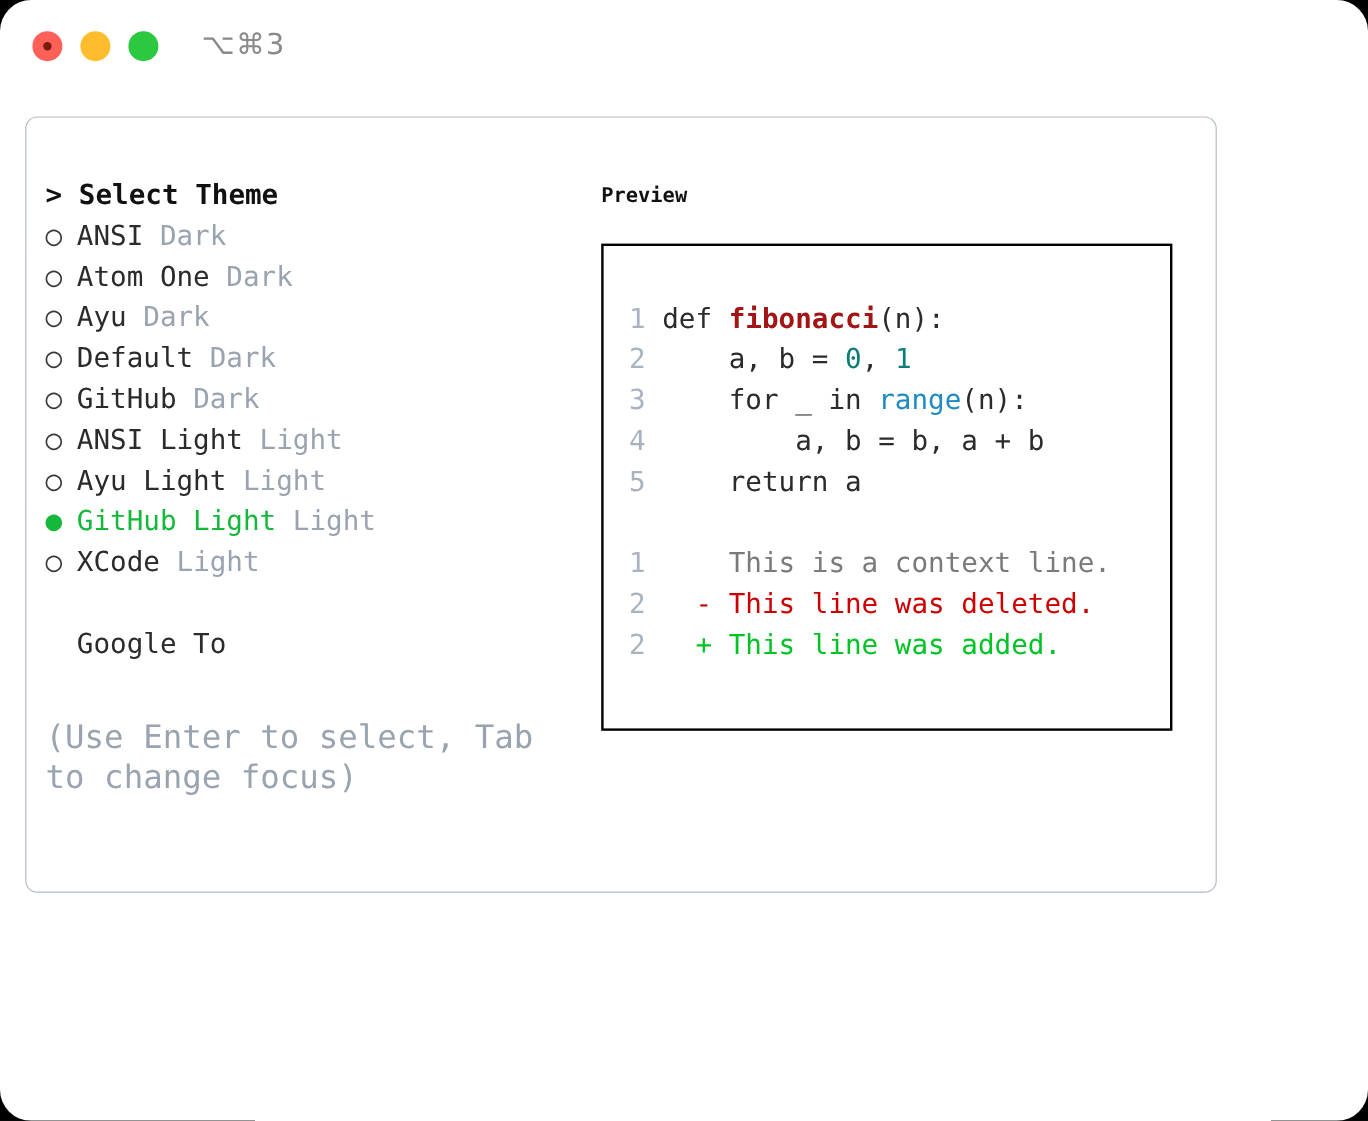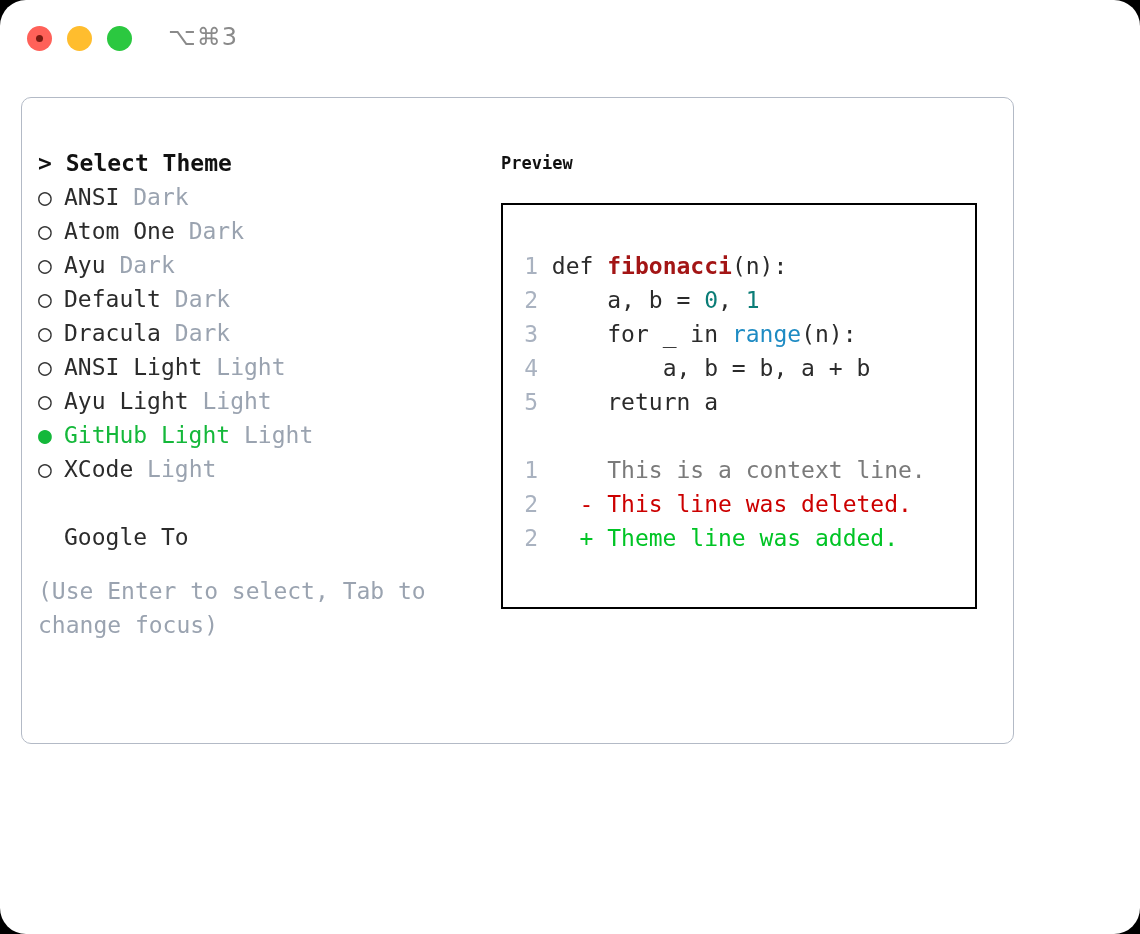--- a/index.html
+++ b/index.html
@@ -96,22 +96,22 @@
   .name.sel { color: #14b83a; }
   .variant { color: #9aa3b0; }
   .header-row { font-weight: bold; color: #111111; }
   .spacer { height: 34px; }
 
   #apply-label {
     padding-left: 26px;
   }
 
   #help {
-    margin-top: 20px;
-    font-size: 23px;
+    margin-top: 44px;
+    font-size: 27px;
     line-height: 34px;
     color: #9aa3b0;
     width: 410px;
     white-space: normal;
   }
 
   
   #right-col {
     position: absolute;
     left: 479px;
@@ -169,21 +169,21 @@
 
   <div id="panel">
 
     <div id="left-col">
       <div class="row header-row">&gt; Select Theme</div>
       <div id="theme-items">
           <div class="row"><span class="bullet">○</span><span class="name">ANSI</span><span class="variant"> Dark</span></div>
           <div class="row"><span class="bullet">○</span><span class="name">Atom One</span><span class="variant"> Dark</span></div>
           <div class="row"><span class="bullet">○</span><span class="name">Ayu</span><span class="variant"> Dark</span></div>
           <div class="row"><span class="bullet">○</span><span class="name">Default</span><span class="variant"> Dark</span></div>
-          <div class="row"><span class="bullet">○</span><span class="name">Dracula</span><span class="variant"> Dark</span></div>
+          <div class="row"><span class="bullet">○</span><span class="name">GitHub</span><span class="variant"> Dark</span></div>
           <div class="row"><span class="bullet">○</span><span class="name">ANSI Light</span><span class="variant"> Light</span></div>
           <div class="row"><span class="bullet">○</span><span class="name">Ayu Light</span><span class="variant"> Light</span></div>
           <div class="row"><span class="bullet sel">●</span><span class="name sel">GitHub Light</span><span class="variant"> Light</span></div>
           <div class="row"><span class="bullet">○</span><span class="name">XCode</span><span class="variant"> Light</span></div>
         </div>
 
       <div class="spacer"></div>
 
       <div class="row" id="apply-label">Google To</div>
 
@@ -197,19 +197,19 @@
             <div class="code-line"><span class="lineno">1</span> <span>def </span><span class="kw-fn">fibonacci</span><span>(n):</span></div>
             <div class="code-line"><span class="lineno">2</span> <span>    a, b = </span><span class="kw-num">0</span><span>, </span><span class="kw-num">1</span></div>
             <div class="code-line"><span class="lineno">3</span> <span>    for _ in </span><span class="kw-call">range</span><span>(n):</span></div>
             <div class="code-line"><span class="lineno">4</span> <span>        a, b = b, a + b</span></div>
             <div class="code-line"><span class="lineno">5</span> <span>    return a</span></div>
           </div>
         <div class="gap"></div>
         <div id="diff-lines">
             <div class="code-line"><span class="lineno">1</span><span class="diff-ctx">     This is a context line.</span></div>
             <div class="code-line"><span class="lineno">2</span><span class="diff-del">   - This line was deleted.</span></div>
-            <div class="code-line"><span class="lineno">2</span><span class="diff-add">   + Theme line was added.</span></div>
+            <div class="code-line"><span class="lineno">2</span><span class="diff-add">   + This line was added.</span></div>
           </div>
       </div>
     </div>
 
   </div>
 </div>
 
 </body></html>

